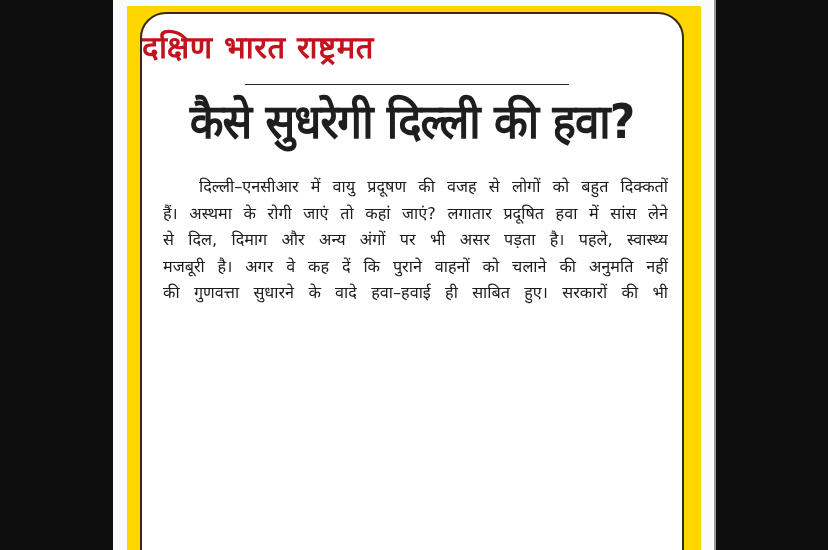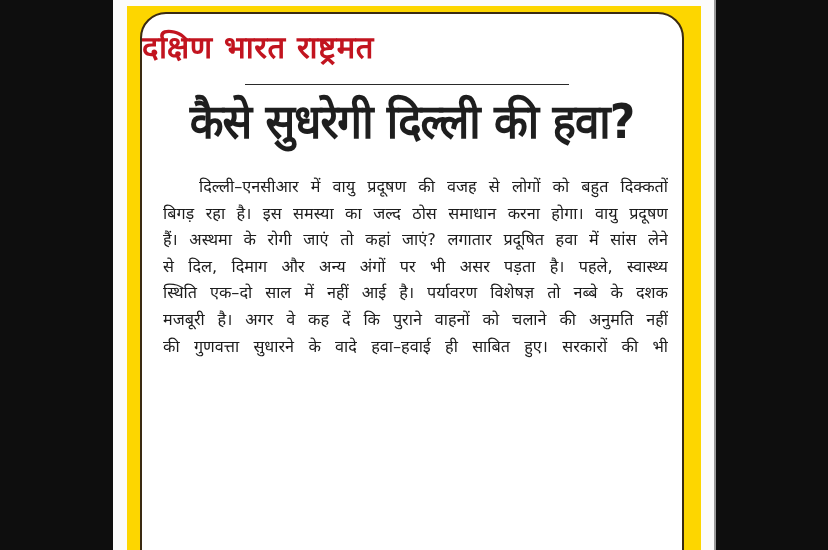--- a/index.html
+++ b/index.html
@@ -107,20 +107,18 @@
 <div class="page-strip"></div>
 <div class="yellow-frame"></div>
 
 <div class="article-box">
   <div class="masthead">दक्षिण भारत राष्ट्रमत</div>
   <div class="masthead-rule"></div>
   <div class="headline">कैसे सुधरेगी दिल्ली की हवा?</div>
 
   <div class="body-text">
     <span class="body-line first">दिल्ली–एनसीआर में वायु प्रदूषण की वजह से लोगों को बहुत दिक्कतों</span>
-    <span class="body-line">बिगड़ रहा है। इस समस्या का जल्द ठोस समाधान करना होगा। वायु प्रदूषण</span>
     <span class="body-line">हैं। अस्थमा के रोगी जाएं तो कहां जाएं? लगातार प्रदूषित हवा में सांस लेने</span>
     <span class="body-line">से दिल, दिमाग और अन्य अंगों पर भी असर पड़ता है। पहले, स्वास्थ्य</span>
-    <span class="body-line">स्थिति एक–दो साल में नहीं आई है। पर्यावरण विशेषज्ञ तो नब्बे के दशक</span>
     <span class="body-line">मजबूरी है। अगर वे कह दें कि पुराने वाहनों को चलाने की अनुमति नहीं</span>
     <span class="body-line">की गुणवत्ता सुधारने के वादे हवा–हवाई ही साबित हुए। सरकारों की भी</span>
   </div>
 </div>
 
 </body></html>

